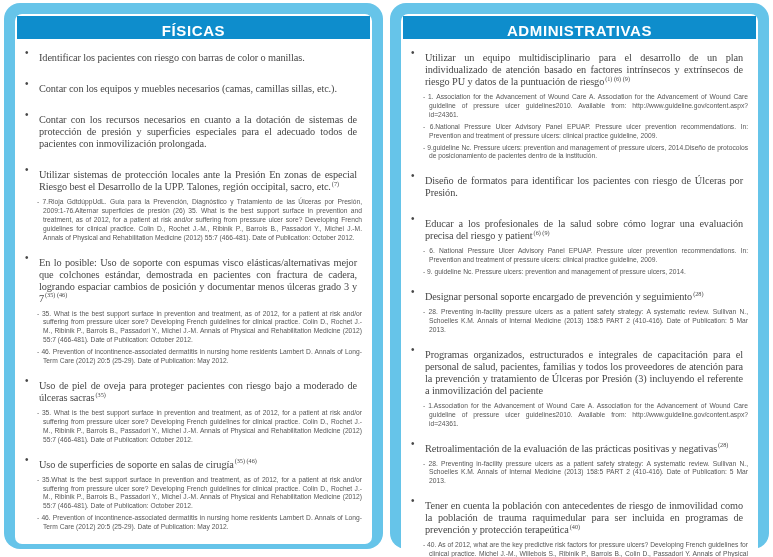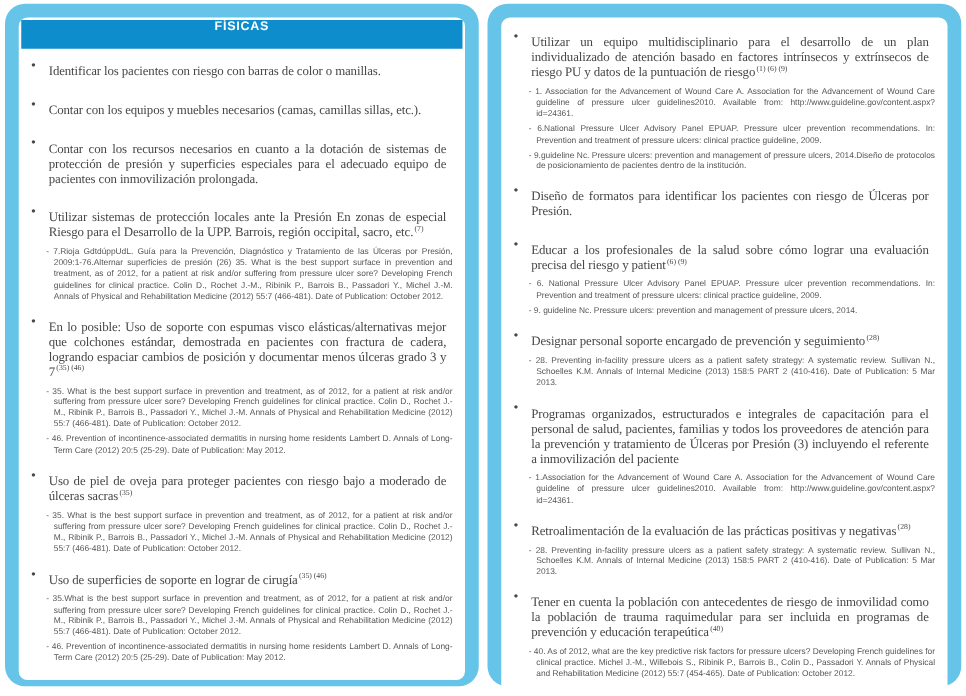--- a/index.html
+++ b/index.html
@@ -26,25 +26,25 @@
   }
   .inner{
     background:#ffffff;
     border-radius:7px;
     padding:2px 2px 12px 2px;
   }
   .header{
     height:23px;
     background:#0e8dcc;
     display:flex;
-    align-items:flex-start;
+    align-items:flex-end;
     justify-content:center;
     color:#ffffff;
     font-weight:bold;
-    font-size:10px;
+    font-size:15px;
     letter-spacing:0.6px;
   }
   .content{
     padding:8px 8px 0 8px;
   }
   .item{
     display:flex;
     margin-bottom:9px;
   }
   .item:last-child{margin-bottom:0;}
@@ -105,28 +105,28 @@
         <div class="item">
           <span class="bullet">•</span>
           <div class="item-body">
             <p class="main"><span>Contar con los equipos y muebles necesarios (camas, camillas sillas, etc.).</span><sup class="refs"></sup></p>
           </div>
         </div>
 
         <div class="item">
           <span class="bullet">•</span>
           <div class="item-body">
-            <p class="main"><span>Contar con los recursos necesarios en cuanto a la dotación de sistemas de protección de presión y superficies especiales para el adecuado equipo de pacientes con inmovilización prolongada.</span><sup class="refs"></sup></p>
-          </div>
-        </div>
-
-        <div class="item">
-          <span class="bullet">•</span>
-          <div class="item-body">
-            <p class="main"><span>Utilizar sistemas de protección locales ante la Presión En zonas de especial Riesgo para el Desarrollo de la UPP. Barrois, región occipital, sacro, etc.</span><sup class="refs">(7)</sup></p>
+            <p class="main"><span>Contar con los recursos necesarios en cuanto a la dotación de sistemas de protección de presión y superficies especiales para el adecuado todos de pacientes con inmovilización prolongada.</span><sup class="refs"></sup></p>
+          </div>
+        </div>
+
+        <div class="item">
+          <span class="bullet">•</span>
+          <div class="item-body">
+            <p class="main"><span>Utilizar sistemas de protección locales ante la Presión En zonas de especial Riesgo best el Desarrollo de la UPP. Talones, región occipital, sacro, etc.</span><sup class="refs">(7)</sup></p>
             <p class="cite">- 7.Rioja GdtdúppUdL. Guía para la Prevención, Diagnóstico y Tratamiento de las Úlceras por Presión, 2009:1-76.Alternar superficies de presión (26) 35. What is the best support surface in prevention and treatment, as of 2012, for a patient at risk and/or suffering from pressure ulcer sore? Developing French guidelines for clinical practice. Colin D., Rochet J.-M., Ribinik P., Barrois B., Passadori Y., Michel J.-M. Annals of Physical and Rehabilitation Medicine (2012) 55:7 (466-481). Date of Publication: October 2012.</p>
           </div>
         </div>
 
         <div class="item">
           <span class="bullet">•</span>
           <div class="item-body">
             <p class="main"><span>En lo posible: Uso de soporte con espumas visco elásticas/alternativas mejor que colchones estándar, demostrada en pacientes con fractura de cadera, logrando espaciar cambios de posición y documentar menos úlceras grado 3 y 7</span><sup class="refs">(35) (46)</sup></p>
             <p class="cite">- 35. What is the best support surface in prevention and treatment, as of 2012, for a patient at risk and/or suffering from pressure ulcer sore? Developing French guidelines for clinical practice. Colin D., Rochet J.-M., Ribinik P., Barrois B., Passadori Y., Michel J.-M. Annals of Physical and Rehabilitation Medicine (2012) 55:7 (466-481). Date of Publication: October 2012.</p>
             <p class="cite">- 46. Prevention of incontinence-associated dermatitis in nursing home residents Lambert D. Annals of Long-Term Care (2012) 20:5 (25-29). Date of Publication: May 2012.</p>
@@ -137,32 +137,35 @@
           <span class="bullet">•</span>
           <div class="item-body">
             <p class="main"><span>Uso de piel de oveja para proteger pacientes con riesgo bajo a moderado de úlceras sacras</span><sup class="refs">(35)</sup></p>
             <p class="cite">- 35. What is the best support surface in prevention and treatment, as of 2012, for a patient at risk and/or suffering from pressure ulcer sore? Developing French guidelines for clinical practice. Colin D., Rochet J.-M., Ribinik P., Barrois B., Passadori Y., Michel J.-M. Annals of Physical and Rehabilitation Medicine (2012) 55:7 (466-481). Date of Publication: October 2012.</p>
           </div>
         </div>
 
         <div class="item">
           <span class="bullet">•</span>
           <div class="item-body">
-            <p class="main"><span>Uso de superficies de soporte en lograr de cirugía</span><sup class="refs">(35) (46)</sup></p>
+            <p class="main"><span>Uso de superficies de soporte en salas de cirugía</span><sup class="refs">(35) (46)</sup></p>
             <p class="cite">- 35.What is the best support surface in prevention and treatment, as of 2012, for a patient at risk and/or suffering from pressure ulcer sore? Developing French guidelines for clinical practice. Colin D., Rochet J.-M., Ribinik P., Barrois B., Passadori Y., Michel J.-M. Annals of Physical and Rehabilitation Medicine (2012) 55:7 (466-481). Date of Publication: October 2012.</p>
             <p class="cite">- 46. Prevention of incontinence-associated dermatitis in nursing home residents Lambert D. Annals of Long-Term Care (2012) 20:5 (25-29). Date of Publication: May 2012.</p>
           </div>
         </div>
 
       </div>
     </div>
   </div>
 
   <div class="panel">
     <div class="inner">
+      <div class="header">
+        <span>ADMINISTRATIVAS</span>
+      </div>
       <div class="content">
 
         <div class="item">
           <span class="bullet">•</span>
           <div class="item-body">
             <p class="main"><span>Utilizar un equipo multidisciplinario para el desarrollo de un plan individualizado de atención basado en factores intrínsecos y extrínsecos de riesgo PU y datos de la puntuación de riesgo</span><sup class="refs">(1) (6) (9)</sup></p>
             <p class="cite">- 1. Association for the Advancement of Wound Care A. Association for the Advancement of Wound Care guideline of pressure ulcer guidelines2010. Available from: http://www.guideline.gov/content.aspx?id=24361.</p>
             <p class="cite">- 6.National Pressure Ulcer Advisory Panel EPUAP. Pressure ulcer prevention recommendations. In: Prevention and treatment of pressure ulcers: clinical practice guideline, 2009.</p>
             <p class="cite">- 9.guideline Nc. Pressure ulcers: prevention and management of pressure ulcers, 2014.Diseño de protocolos de posicionamiento de pacientes dentro de la institución.</p>
           </div>
@@ -204,21 +207,21 @@
           <span class="bullet">•</span>
           <div class="item-body">
             <p class="main"><span>Retroalimentación de la evaluación de las prácticas positivas y negativas</span><sup class="refs">(28)</sup></p>
             <p class="cite">- 28. Preventing in-facility pressure ulcers as a patient safety strategy: A systematic review. Sullivan N., Schoelles K.M. Annals of Internal Medicine (2013) 158:5 PART 2 (410-416). Date of Publication: 5 Mar 2013.</p>
           </div>
         </div>
 
         <div class="item">
           <span class="bullet">•</span>
           <div class="item-body">
-            <p class="main"><span>Tener en cuenta la población con antecedentes de riesgo de inmovilidad como la población de trauma raquimedular para ser incluida en programas de prevención y educación terapeútica</span><sup class="refs">(40)</sup></p>
+            <p class="main"><span>Tener en cuenta la población con antecedentes de riesgo de inmovilidad como la población de trauma raquimedular para ser incluida en programas de prevención y protección terapeútica</span><sup class="refs">(40)</sup></p>
             <p class="cite">- 40. As of 2012, what are the key predictive risk factors for pressure ulcers? Developing French guidelines for clinical practice. Michel J.-M., Willebois S., Ribinik P., Barrois B., Colin D., Passadori Y. Annals of Physical and Rehabilitation Medicine (2012) 55:7 (454-465). Date of Publication: October 2012.</p>
           </div>
         </div>
 
       </div>
     </div>
   </div>
 
 </div>
 

